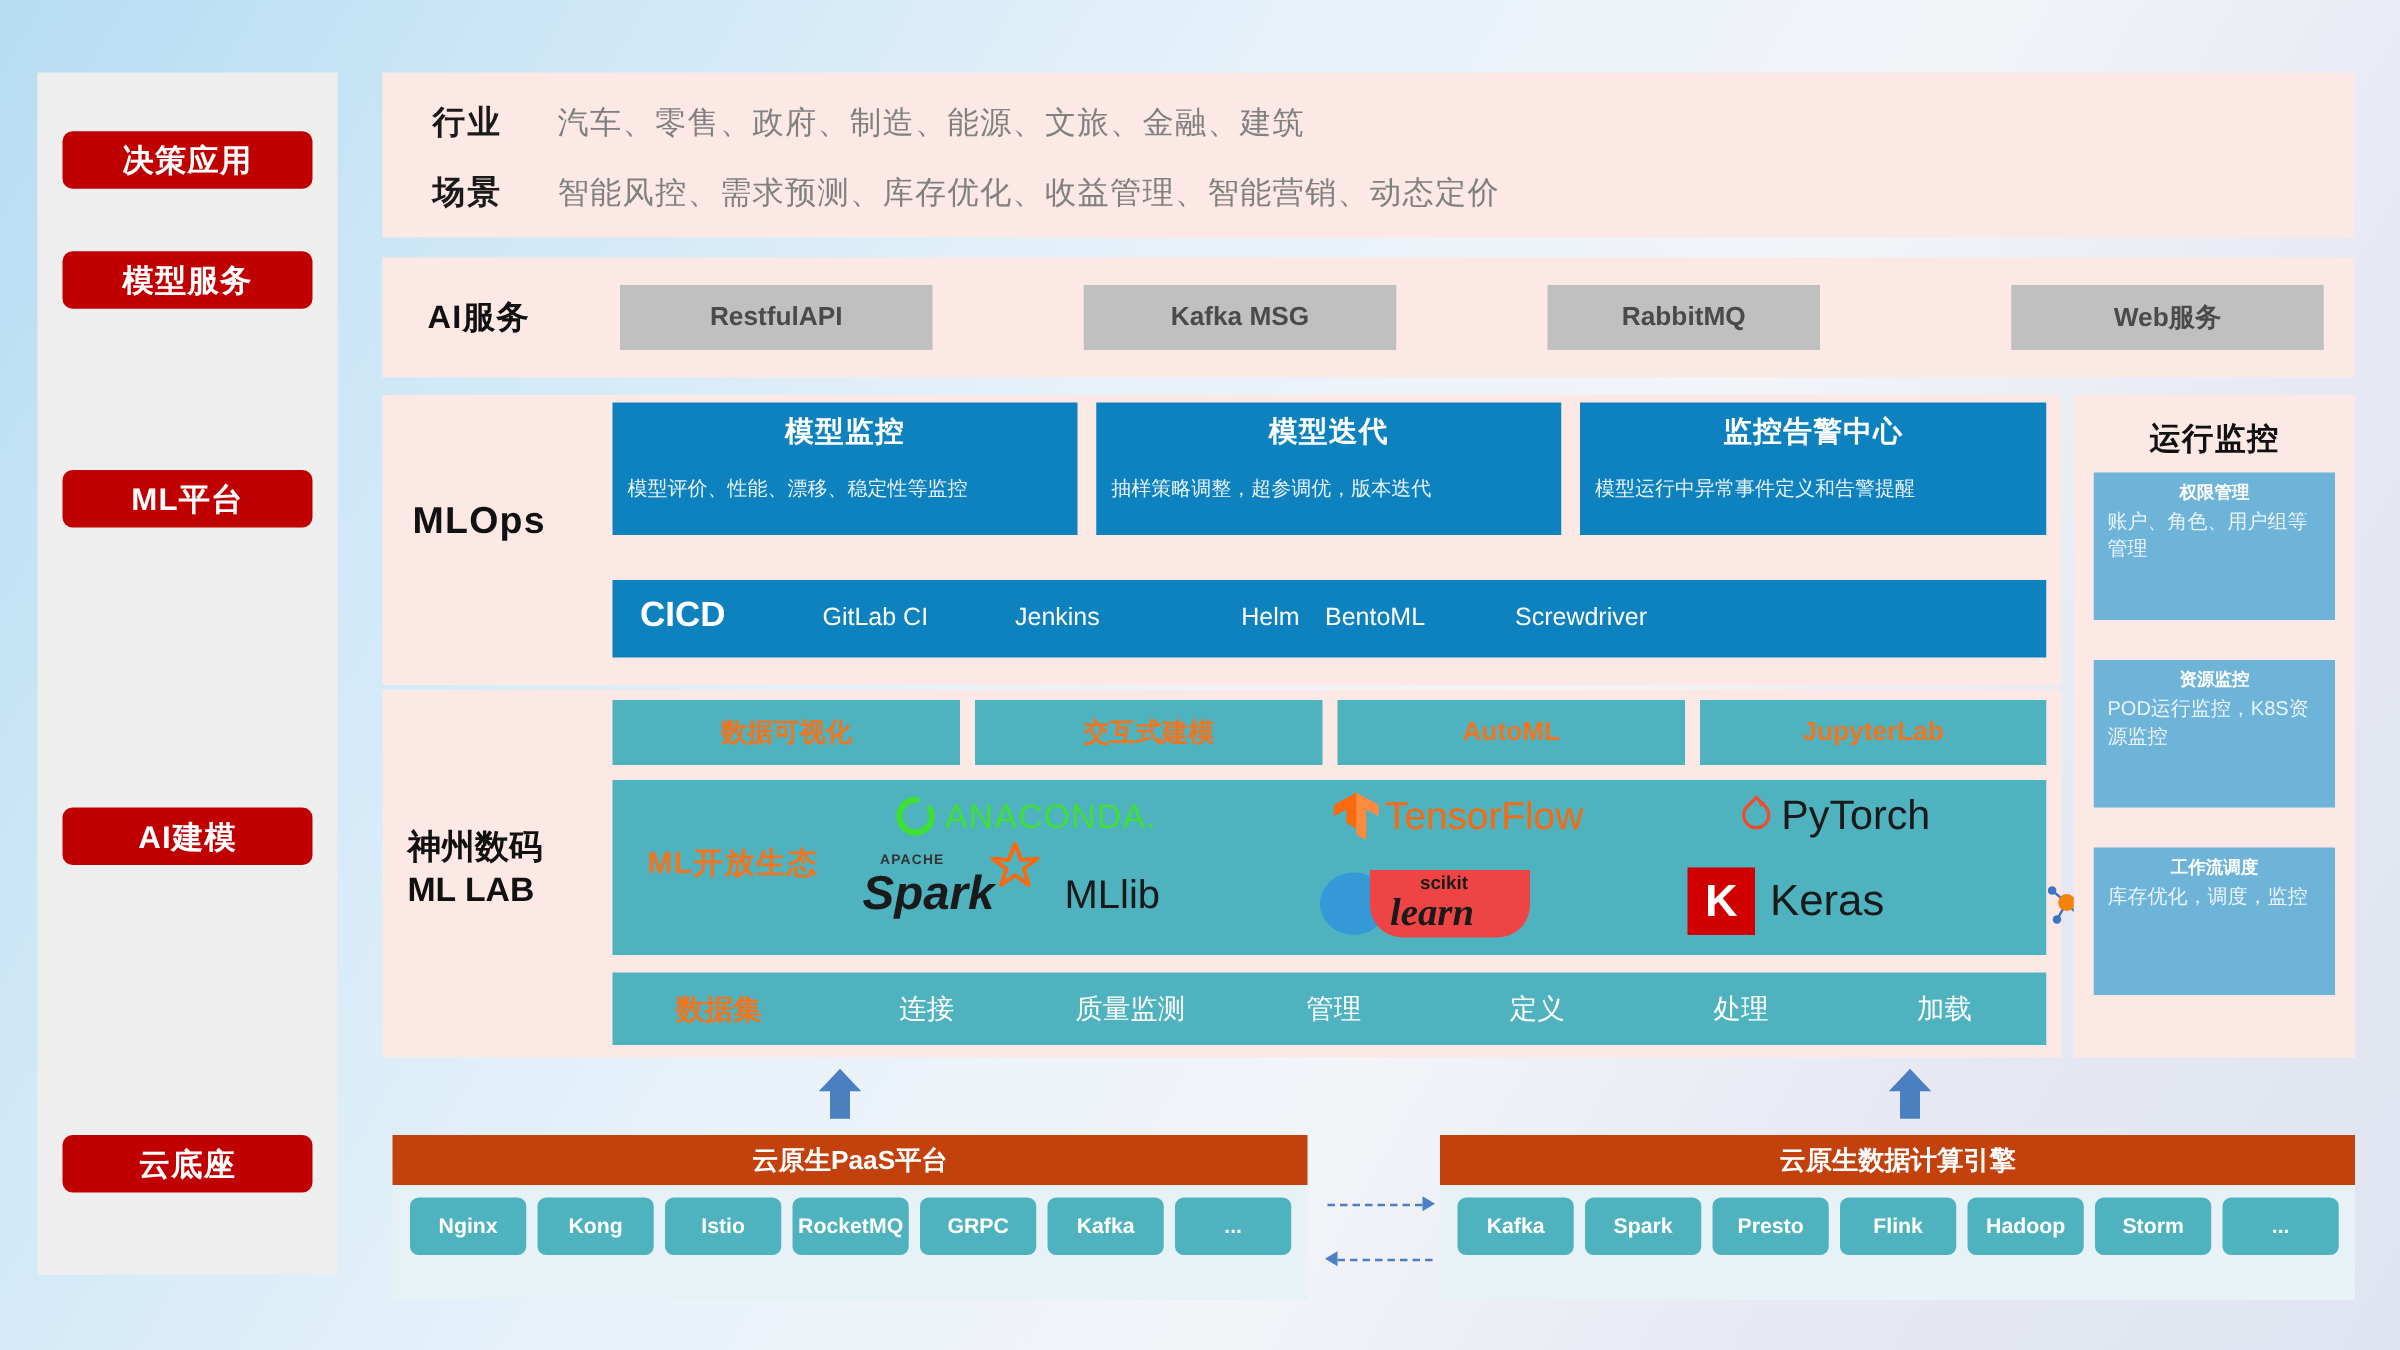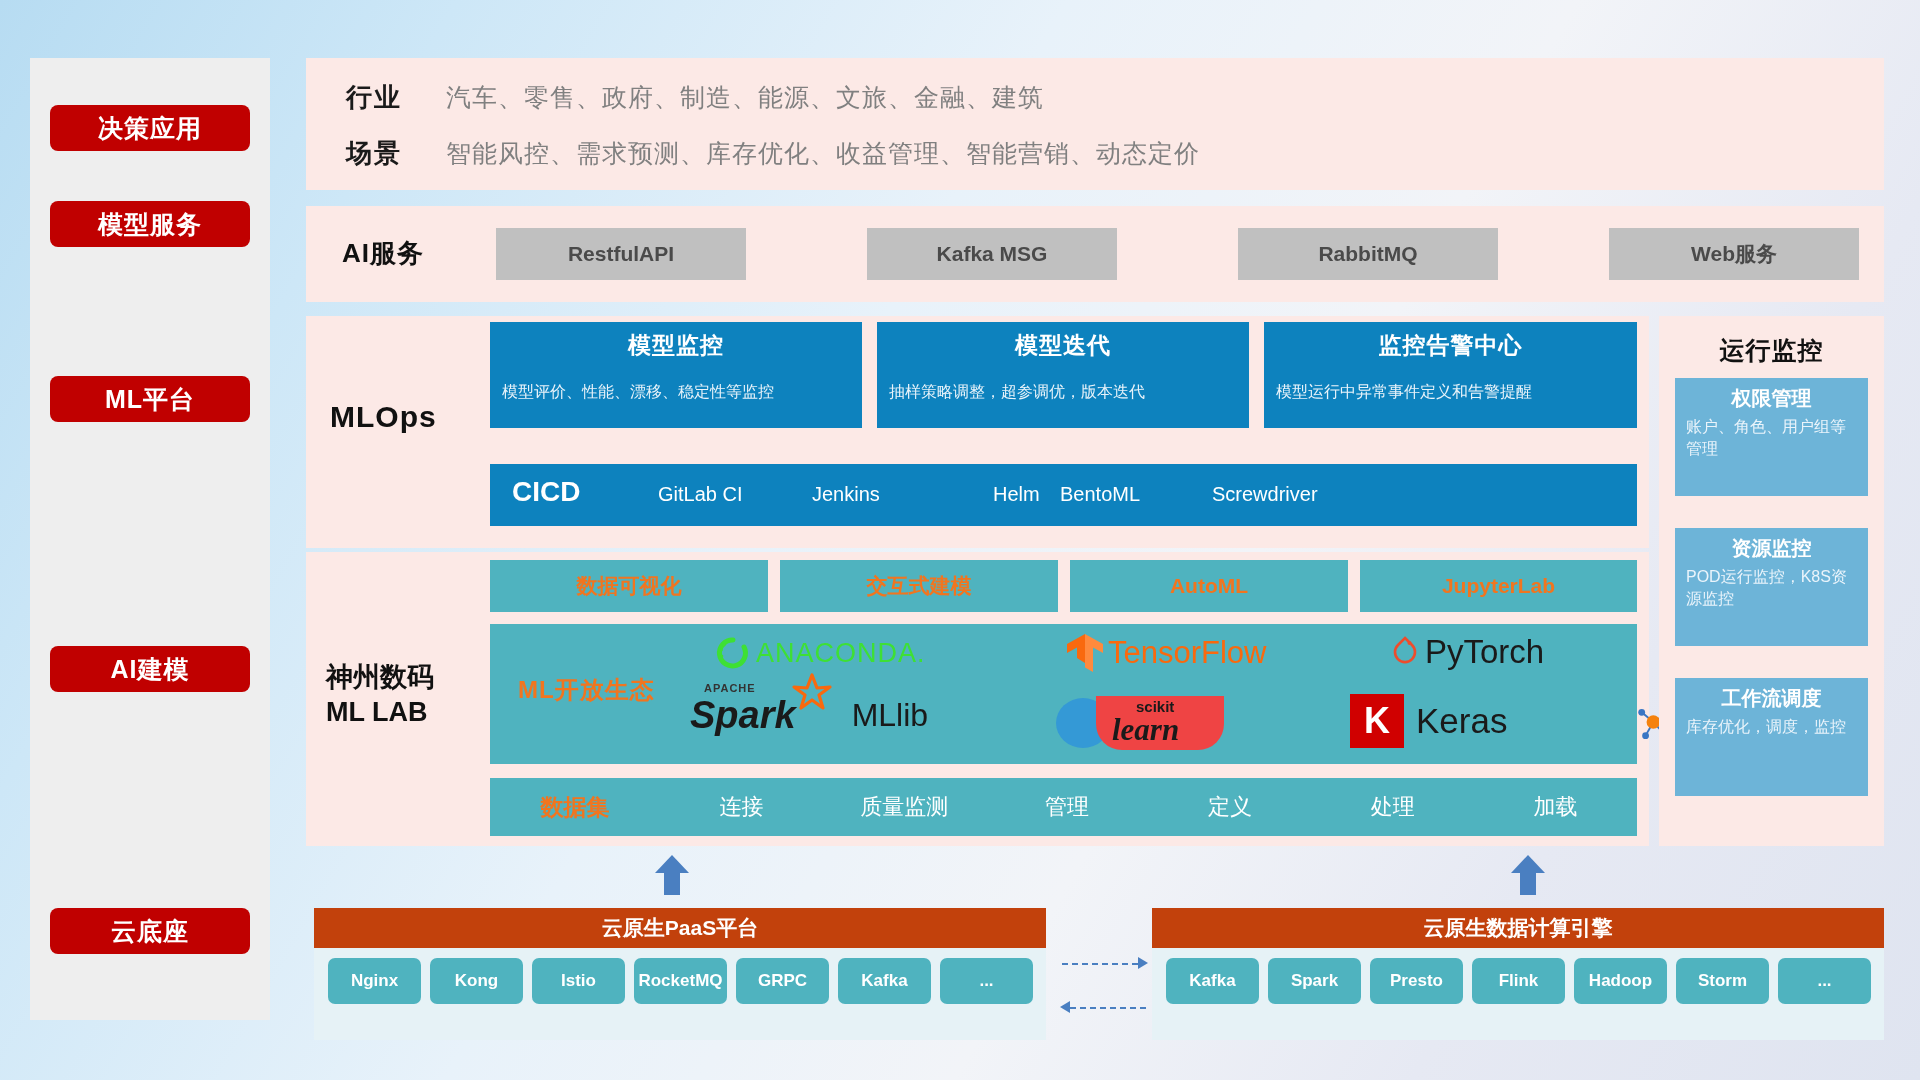--- a/index.html
+++ b/index.html
@@ -112,21 +112,21 @@
   .p-monitor { left: 1659px; top: 316px; width: 225px; height: 530px; }
   .mon-title {
     position: absolute; left: 0; right: 0; top: 18px; text-align: center;
     font-size: 25px; font-weight: bold; color: #111; letter-spacing: 1px;
   }
   .mon-card {
     position: absolute; left: 16px; width: 193px; height: 118px;
     background: #6db4d8; padding: 7px 11px 0 11px;
   }
   .mon-card .t {
-    font-size: 20px; font-weight: bold; color: #fff; text-align: center; margin-bottom: 4px;
+    font-size: 14px; font-weight: bold; color: #fff; text-align: center; margin-bottom: 4px;
   }
   .mon-card .d { font-size: 16px; color: #eaf4fb; line-height: 1.35; }
 
   
   .cb-group { position: absolute; }
   .cb-header {
     position: absolute; height: 40px; background: #c2410c; color: #fff;
     font-size: 21px; font-weight: bold;
     display: flex; align-items: center; justify-content: center;
   }
@@ -184,21 +184,21 @@
     <div class="row-kv" style="left:40px; top:78px;">
       <div class="kv-label">场景</div>
       <div class="kv-value">智能风控、需求预测、库存优化、收益管理、智能营销、动态定价</div>
     </div>
   </div>
 
   <div class="panel p-aiservice">
     <div class="aisvc-label">AI服务</div>
     <div class="aisvc-chip" style="left:190px; width:250px;">RestfulAPI</div>
     <div class="aisvc-chip" style="left:561px; width:250px;">Kafka MSG</div>
-    <div class="aisvc-chip" style="left:932px; width:260px;">RabbitMQ</div>
+    <div class="aisvc-chip" style="left:932px; width:218px;">RabbitMQ</div>
     <div class="aisvc-chip" style="left:1303px; width:250px;">Web服务</div>
   </div>
 
   <div class="panel p-mlops"></div>
   <div class="mlops-label">MLOps</div>
 
   <div class="mlops-card" style="left:490px; width:372px;">
     <div class="t">模型监控</div>
     <div class="d">模型评价、性能、漂移、稳定性等监控</div>
   </div>

